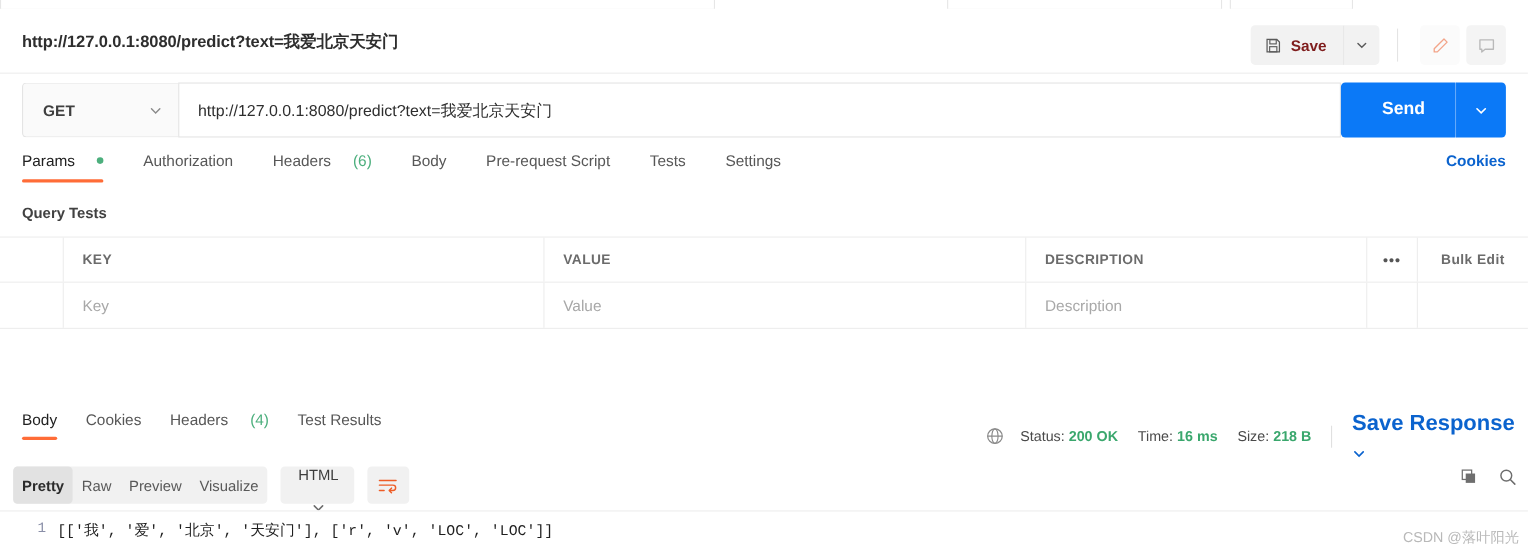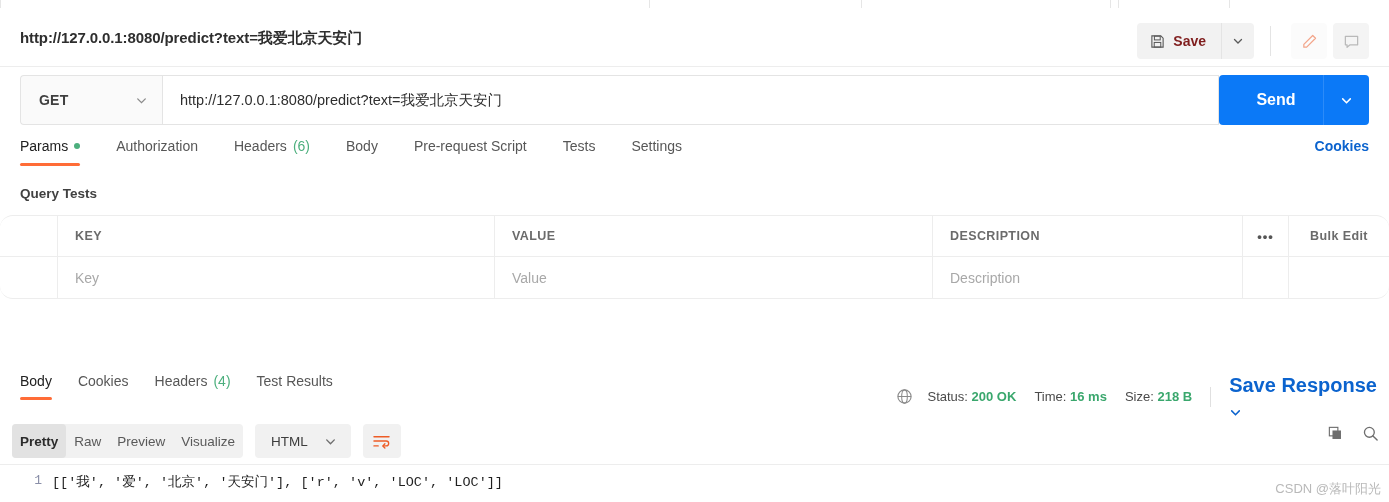--- a/index.html
+++ b/index.html
@@ -204,21 +204,21 @@
   .rtab {
     position: relative;
     font-size: 14px;
     color: #575757;
     padding: 0 0 12px 0;
     margin-right: 36px;
     cursor: pointer;
     white-space: nowrap;
     display: flex;
     align-items: center;
-    gap: 6px;
+    gap: 20px;
   }
   .rtab.active { color: #212121; }
   .rtab.active::after {
     content: "";
     position: absolute;
     left: 0; right: 0; bottom: 0;
     height: 3px;
     background: #ff6c37;
     border-radius: 2px;
   }
@@ -246,21 +246,20 @@
     font-weight: bold;
     color: #414141;
   }
   .params-table {
     position: absolute;
     top: 215px; left: 0;
     width: 1389px;
     border-top: 1px solid #ededed;
     border-bottom: 1px solid #ededed;
     box-sizing: border-box;
-    border-radius: 13px;
   }
   .ptr {
     display: flex;
     height: 41px;
     border-bottom: 1px solid #ededed;
     box-sizing: border-box;
   }
   .ptr:last-child { border-bottom: none; }
   .pcell {
     box-sizing: border-box;
@@ -379,20 +378,21 @@
     background: #f1f1f1;
     border-radius: 4px;
     height: 34px;
     display: flex;
     align-items: center;
     gap: 16px;
     padding: 0 14px 0 16px;
     font-size: 13.5px;
     color: #3d3d3d;
     cursor: pointer;
+    flex-direction: column;
   }
   .wrap-btn {
     margin-left: 12px;
     background: #f1f1f1;
     border-radius: 4px;
     width: 38px; height: 34px;
     display: flex;
     align-items: center;
     justify-content: center;
     cursor: pointer;

